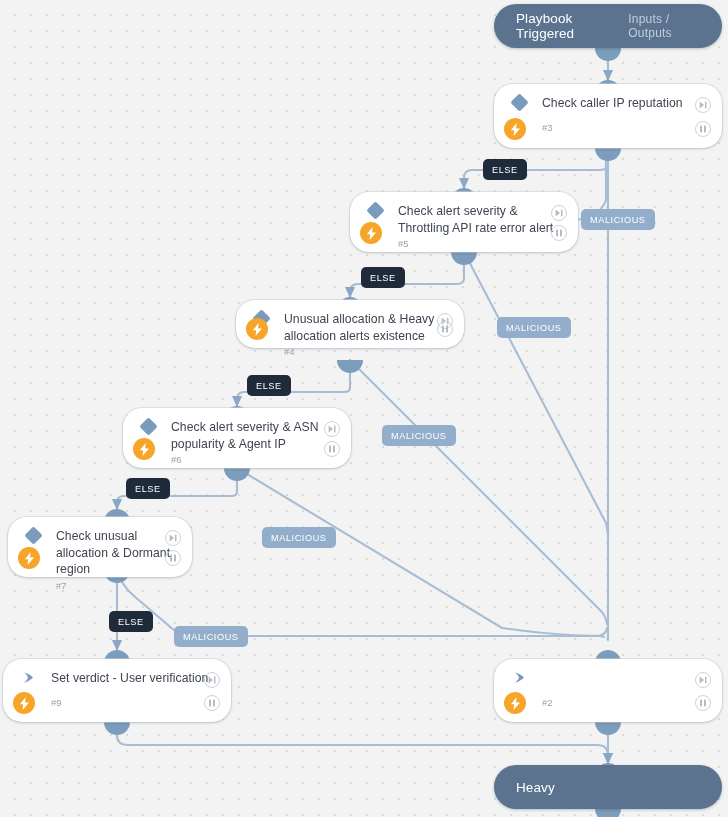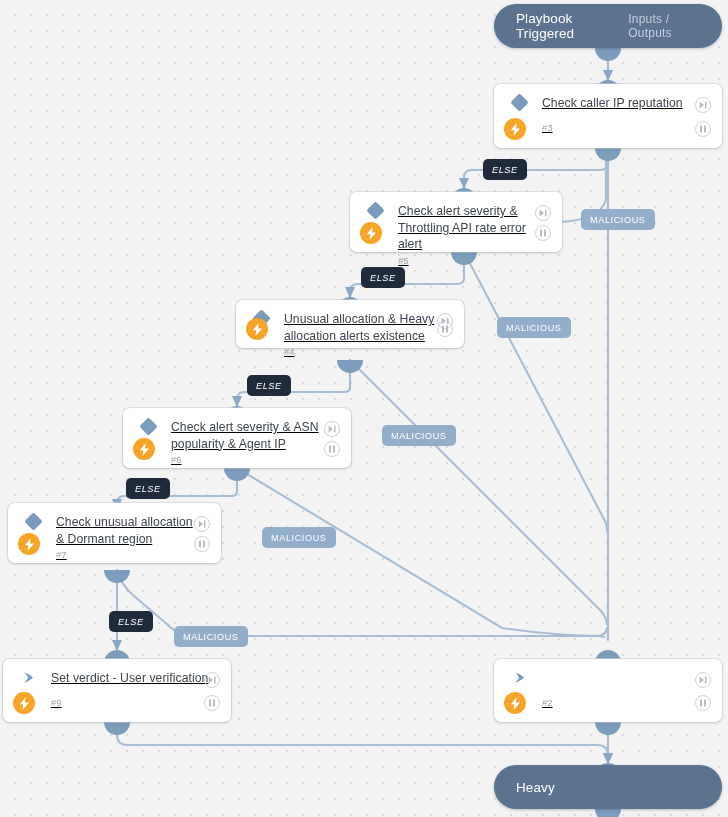--- a/index.html
+++ b/index.html
@@ -48,25 +48,24 @@
     margin-left: auto;
     font-size: 12px;
     color: #c3cedd;
     letter-spacing: .2px;
   }
 
   
   .node {
     position: absolute;
     background: #ffffff;
-    border-radius: 7px;
+    border-radius: 19px;
     box-shadow: 0 1px 3px rgba(40,55,75,.20), 0 0 0 1px rgba(210,216,222,.55);
     z-index: 5;
     overflow: visible;
-    text-decoration: underline;
   }
   .node-top {
     display: flex;
     align-items: flex-start;
     padding: 11px 12px 0 14px;
     min-height: 34px;
   }
   .node-type-icon {
     width: 22px;
     flex: 0 0 22px;
@@ -137,21 +136,21 @@
     font-size: 9.2px;
     letter-spacing: .55px;
     color: #ffffff;
     display: flex;
     align-items: center;
     justify-content: center;
     height: 21px;
     padding: 0 9px;
     z-index: 6;
   }
-  .badge.else { background: #1f2a3a; font-style: italic; }
+  .badge.else { background: #1f2a3a; }
   .badge.malicious { background: #93aecb; }
 
   
   .dome {
     position: absolute;
     width: 26px; height: 13px;
     background: #7d9dbd;
     z-index: 4;
   }
   .dome.down { border-radius: 0 0 13px 13px; }
@@ -258,21 +257,21 @@
         </svg>
     </span>
     <span class="ctl pause">
       <svg width="8" height="8" viewBox="0 0 8 8">
           <rect x="1" y="0.6" width="2" height="6.8" fill="#b6bcc4"></rect>
           <rect x="5" y="0.6" width="2" height="6.8" fill="#b6bcc4"></rect>
         </svg>
     </span>
   </div>
 
-  <div class="node twoline" style="left:350px; top:192px; width:212px; height:60px;">
+  <div class="node twoline" style="left:350px; top:192px; width:228px; height:60px;">
     <div class="node-top">
       <span class="node-type-icon">
           <span class="diamond"></span>
         </span>
       <span class="node-title">Check alert severity &amp; Throttling API rate error alert</span>
     </div>
     <div class="node-bottom">
       <span class="node-id">#5</span>
     </div>
     <span class="bolt">
@@ -345,21 +344,21 @@
         </svg>
     </span>
     <span class="ctl pause">
       <svg width="8" height="8" viewBox="0 0 8 8">
           <rect x="1" y="0.6" width="2" height="6.8" fill="#b6bcc4"></rect>
           <rect x="5" y="0.6" width="2" height="6.8" fill="#b6bcc4"></rect>
         </svg>
     </span>
   </div>
 
-  <div class="node twoline" style="left:8px; top:503px; width:213px; height:60px;">
+  <div class="node twoline" style="left:8px; top:517px; width:184px; height:60px;">
     <div class="node-top">
       <span class="node-type-icon">
           <span class="diamond"></span>
         </span>
       <span class="node-title">Check unusual allocation &amp; Dormant region</span>
     </div>
     <div class="node-bottom">
       <span class="node-id">#7</span>
     </div>
     <span class="bolt">

